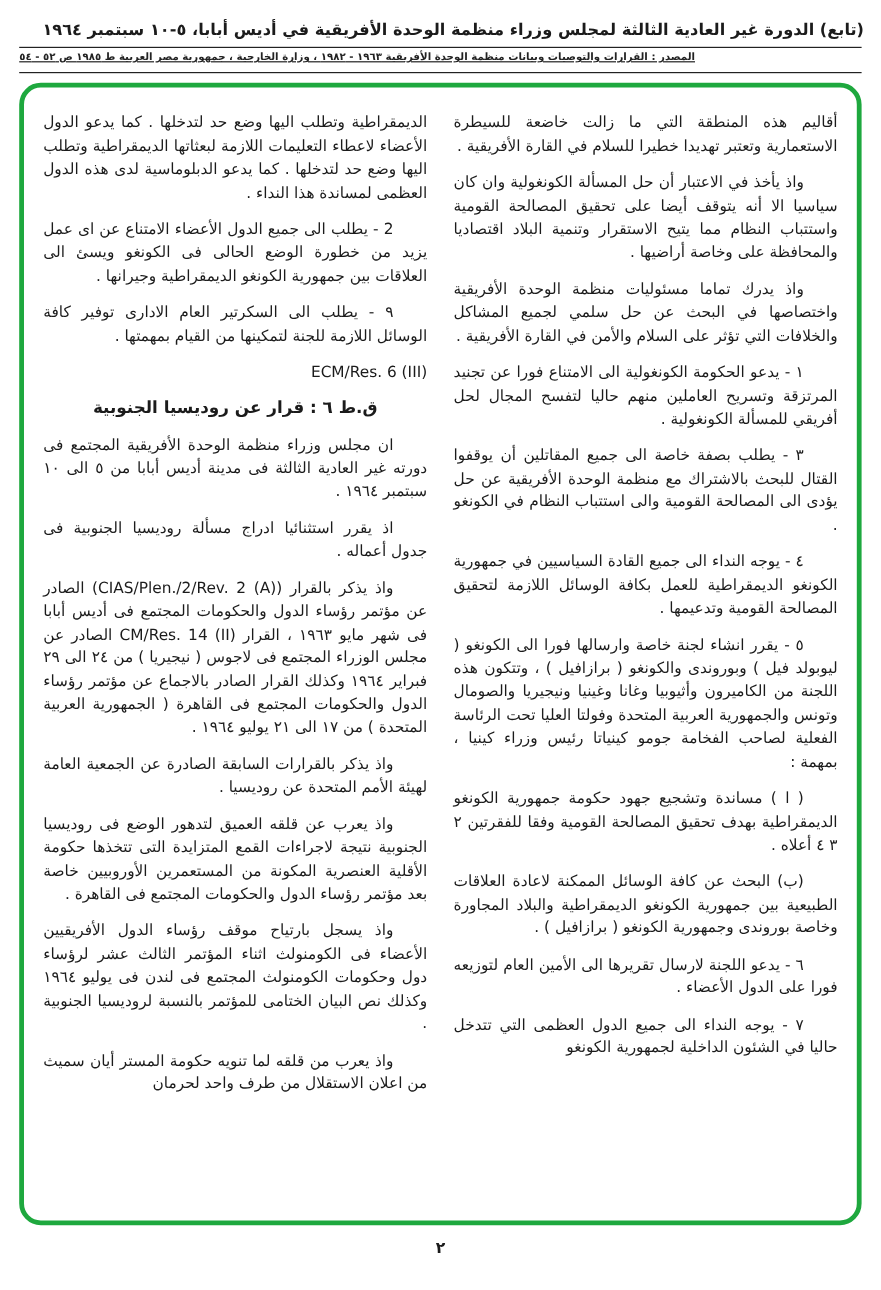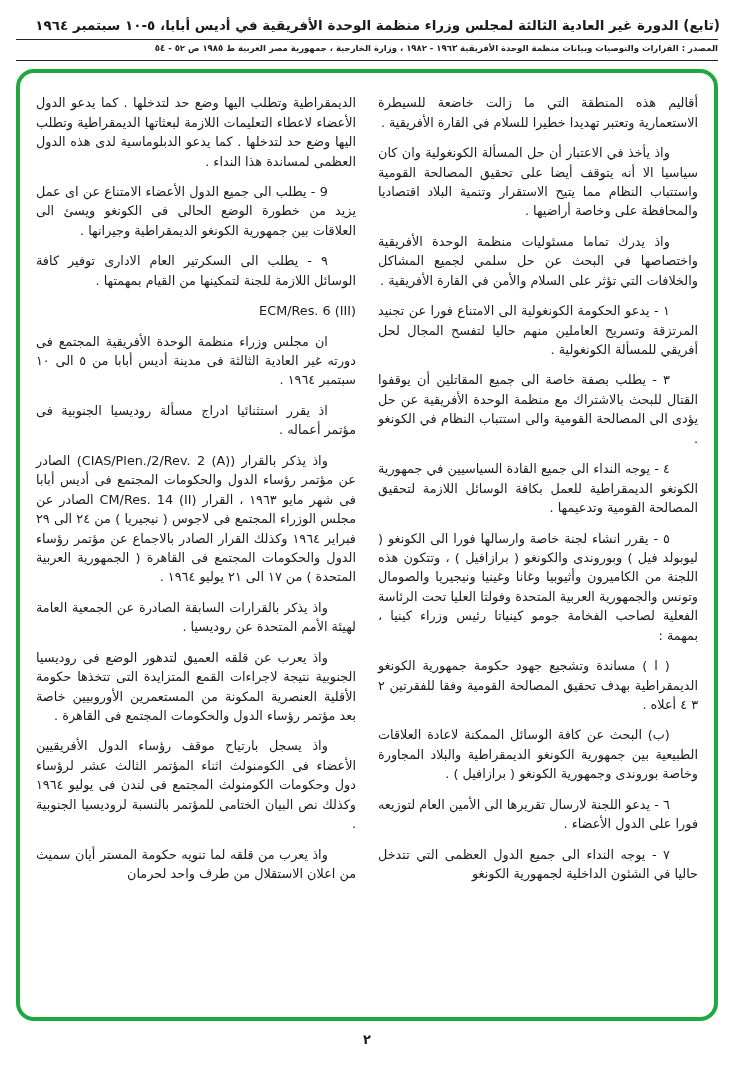--- a/index.html
+++ b/index.html
@@ -28,23 +28,24 @@
   }
   .rule{
     border:0;
     border-top:1.5px solid #222;
     margin:5px 2px 0 2px;
   }
   .rule.thin{border-top-width:1px;}
   .doc-source{
     font-size:8.5px;
     font-weight:bold;
-    text-align:right;
+    text-align:left;
     padding:3px 2px 2px 2px;
     color:#222;
+    text-decoration:underline;
   }
   
   .frame{
     margin:8px 16px 0 16px;
     border:4px solid var(--frame-green);
     border-radius:18px;
     height:952px;
     padding:20px 16px 12px 16px;
     overflow:hidden;
     background:#fff;
@@ -114,27 +115,28 @@
       <p class="indent">٤ - يوجه النداء الى جميع القادة السياسيين في جمهورية الكونغو الديمقراطية للعمل بكافة الوسائل اللازمة لتحقيق المصالحة القومية وتدعيمها .</p>
       <p class="indent">٥ - يقرر انشاء لجنة خاصة وارسالها فورا الى الكونغو ( ليوبولد فيل ) وبوروندى والكونغو ( برازافيل ) ، وتتكون هذه اللجنة من الكاميرون وأثيوبيا وغانا وغينيا ونيجيريا والصومال وتونس والجمهورية العربية المتحدة وفولتا العليا تحت الرئاسة الفعلية لصاحب الفخامة جومو كينياتا رئيس وزراء كينيا ، بمهمة :</p>
       <p class="indent">( ا ) مساندة وتشجيع جهود حكومة جمهورية الكونغو الديمقراطية بهدف تحقيق المصالحة القومية وفقا للفقرتين ٢ ٣ ٤ أعلاه .</p>
       <p class="indent">(ب) البحث عن كافة الوسائل الممكنة لاعادة العلاقات الطبيعية بين جمهورية الكونغو الديمقراطية والبلاد المجاورة وخاصة بوروندى وجمهورية الكونغو ( برازافيل ) .</p>
       <p class="indent">٦ - يدعو اللجنة لارسال تقريرها الى الأمين العام لتوزيعه فورا على الدول الأعضاء .</p>
       <p class="indent">٧ - يوجه النداء الى جميع الدول العظمى التي تتدخل حاليا في الشئون الداخلية لجمهورية الكونغو</p>
     </section>
 
     <section class="col col-left">
       <p class="cont">الديمقراطية وتطلب اليها وضع حد لتدخلها . كما يدعو الدول الأعضاء لاعطاء التعليمات اللازمة لبعثاتها الديمقراطية وتطلب اليها وضع حد لتدخلها . كما يدعو الدبلوماسية لدى هذه الدول العظمى لمساندة هذا النداء .</p>
-      <p class="indent">9 - يطلب الى جميع الدول الأعضاء الامتناع عن اى عمل يزيد من خطورة الوضع الحالى فى الكونغو ويسئ الى العلاقات بين جمهورية الكونغو الديمقراطية وجيرانها .</p>
+      <p class="indent">2 - يطلب الى جميع الدول الأعضاء الامتناع عن اى عمل يزيد من خطورة الوضع الحالى فى الكونغو ويسئ الى العلاقات بين جمهورية الكونغو الديمقراطية وجيرانها .</p>
       <p class="indent">٩ - يطلب الى السكرتير العام الادارى توفير كافة الوسائل اللازمة للجنة لتمكينها من القيام بمهمتها .</p>
 
       <p class="res-code" dir="ltr">ECM/Res. 6 (III)</p>
+      <h2 class="res-heading">ق.ط ٦ : قرار عن روديسيا الجنوبية</h2>
 
       <p class="indent">ان مجلس وزراء منظمة الوحدة الأفريقية المجتمع فى دورته غير العادية الثالثة فى مدينة أديس أبابا من ٥ الى ١٠ سبتمبر ١٩٦٤ .</p>
-      <p class="indent">اذ يقرر استثنائيا ادراج مسألة روديسيا الجنوبية فى مؤتمر أعماله .</p>
+      <p class="indent">اذ يقرر استثنائيا ادراج مسألة روديسيا الجنوبية فى جدول أعماله .</p>
       <p class="indent">واذ يذكر بالقرار ⁦(CIAS/Plen./2/Rev. 2 (A))⁩ الصادر عن مؤتمر رؤساء الدول والحكومات المجتمع فى أديس أبابا فى شهر مايو ١٩٦٣ ، القرار ⁦CM/Res. 14 (II)⁩ الصادر عن مجلس الوزراء المجتمع فى لاجوس ( نيجيريا ) من ٢٤ الى ٢٩ فبراير ١٩٦٤ وكذلك القرار الصادر بالاجماع عن مؤتمر رؤساء الدول والحكومات المجتمع فى القاهرة ( الجمهورية العربية المتحدة ) من ١٧ الى ٢١ يوليو ١٩٦٤ .</p>
       <p class="indent">واذ يذكر بالقرارات السابقة الصادرة عن الجمعية العامة لهيئة الأمم المتحدة عن روديسيا .</p>
       <p class="indent">واذ يعرب عن قلقه العميق لتدهور الوضع فى روديسيا الجنوبية نتيجة لاجراءات القمع المتزايدة التى تتخذها حكومة الأقلية العنصرية المكونة من المستعمرين الأوروبيين خاصة بعد مؤتمر رؤساء الدول والحكومات المجتمع فى القاهرة .</p>
       <p class="indent">واذ يسجل بارتياح موقف رؤساء الدول الأفريقيين الأعضاء فى الكومنولث اثناء المؤتمر الثالث عشر لرؤساء دول وحكومات الكومنولث المجتمع فى لندن فى يوليو ١٩٦٤ وكذلك نص البيان الختامى للمؤتمر بالنسبة لروديسيا الجنوبية .</p>
       <p class="indent">واذ يعرب من قلقه لما تنويه حكومة المستر أيان سميث من اعلان الاستقلال من طرف واحد لحرمان</p>
     </section>
 
   </div>
 </main>
 

